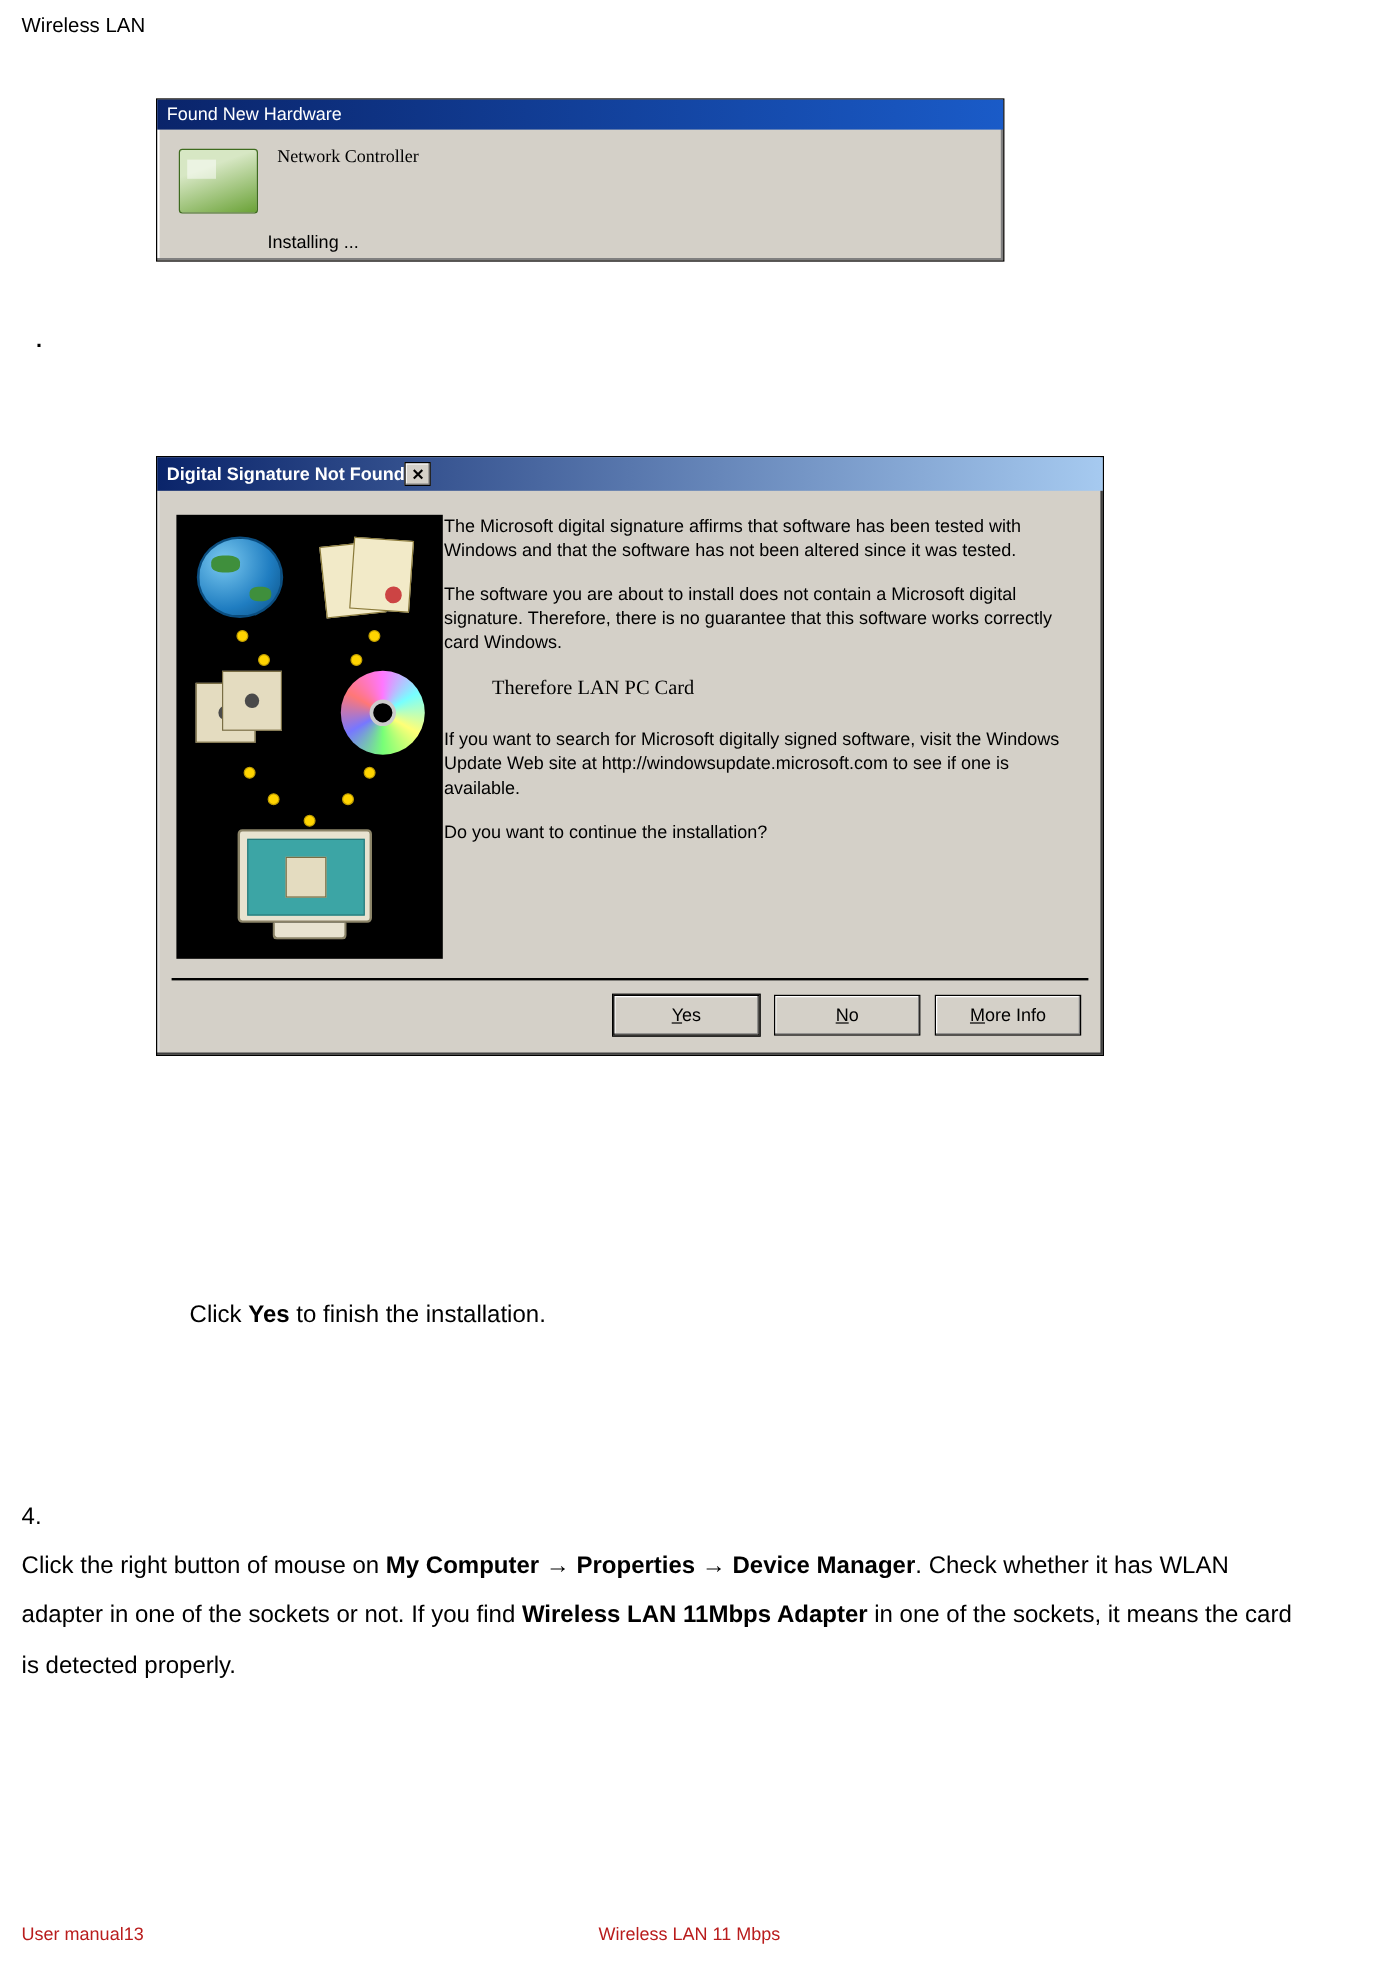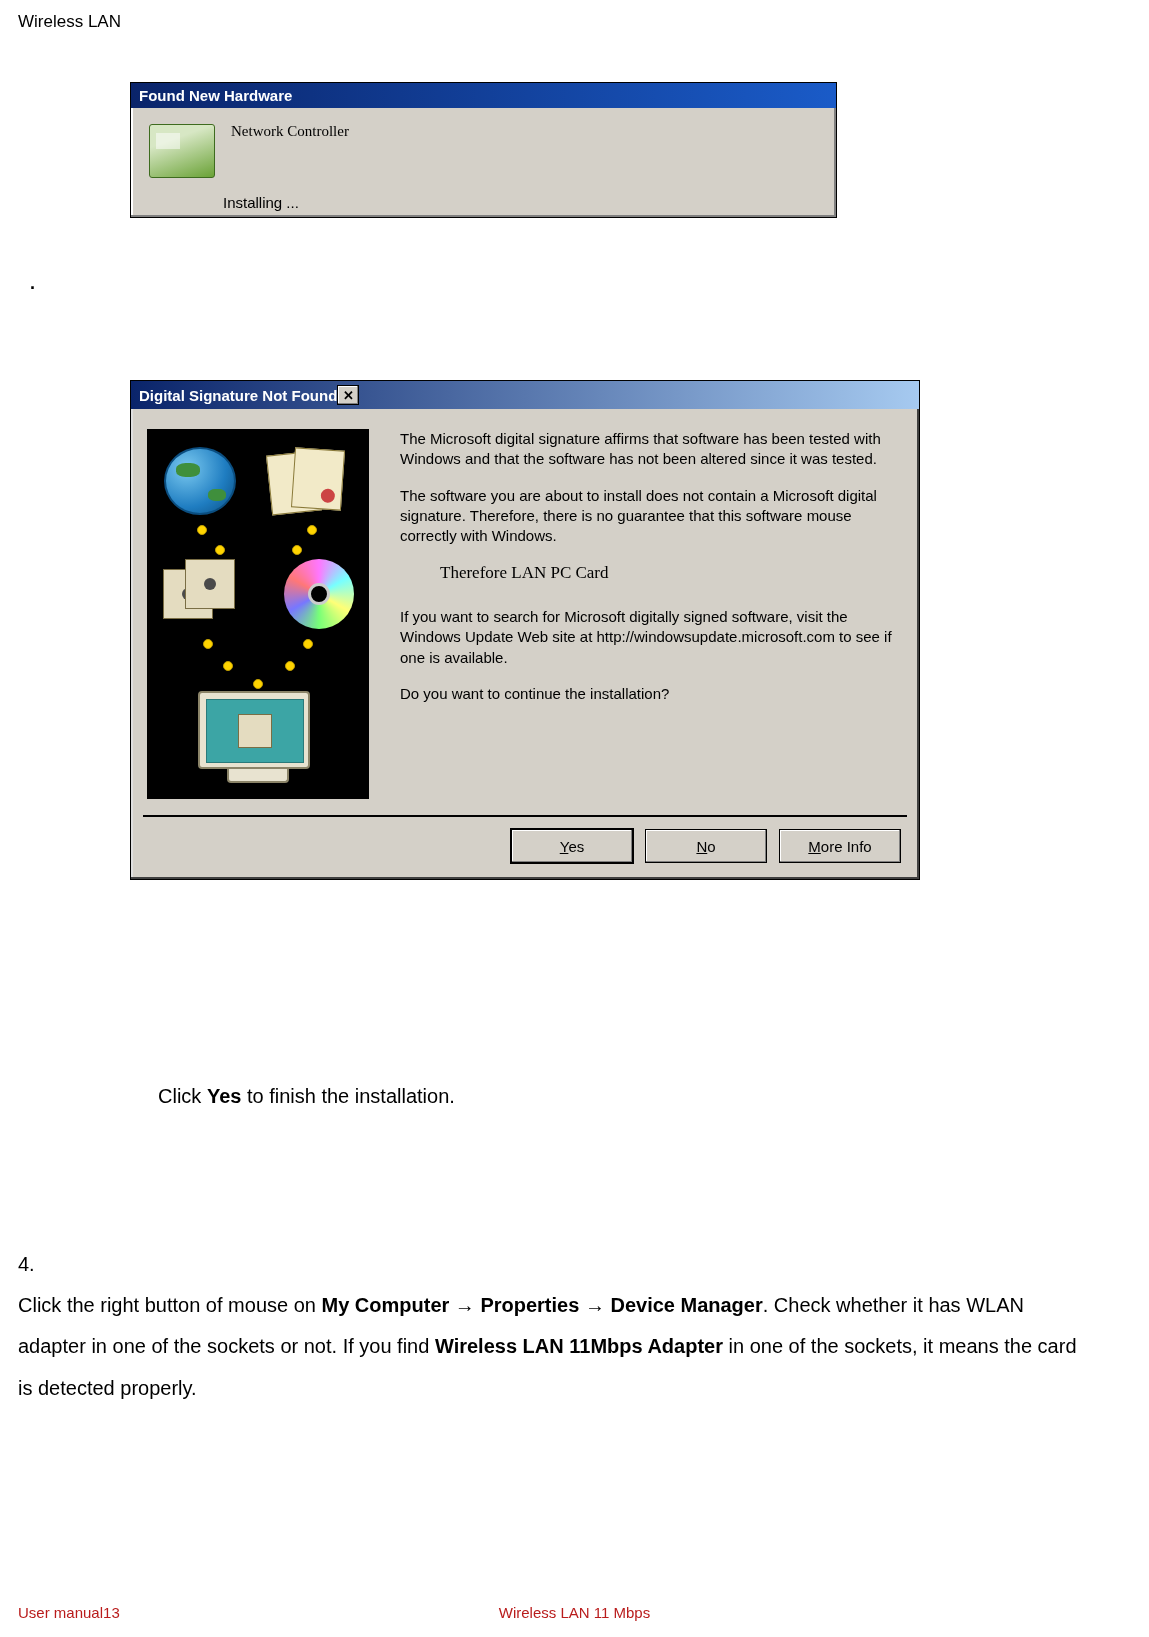--- a/index.html
+++ b/index.html
@@ -1,28 +1,28 @@
 <!DOCTYPE html>
 <html><head>
 <meta charset="utf-8">
 <style>
 body{margin:0;background:#fff;font-family:Arial,Helvetica,sans-serif;color:#000;width:1149px;height:1637px;position:relative;box-sizing:border-box}
 .page-header{position:absolute;top:12px;left:18px;font-size:17px}
 .dialog1{position:absolute;top:82px;left:130px;width:705px;border:1px solid #000;background:#d4d0c8;box-shadow:inset -2px -2px #808080,inset 2px 2px #fff}
-.titlebar{background:linear-gradient(90deg,#0a246a 0%,#1a5bc8 100%);color:#fff;font-size:15px;font-weight:bold;padding:4px 8px;font-family:Tahoma,Arial,sans-serif}
+.titlebar{background:linear-gradient(90deg,#0a246a 0%,#1a5bc8 100%);color:#fff;font-size:15px;font-weight:normal;padding:4px 8px;font-family:Tahoma,Arial,sans-serif}
 .d1-body{display:flex;padding:12px 14px 16px}
 .d1-icon{width:64px;height:52px;margin:4px 16px 0 4px;background:linear-gradient(160deg,#d7e7c4 30%,#6aa236 100%);border:1px solid #3e6b1f;border-radius:3px;position:relative}
 .d1-icon::after{content:'';position:absolute;top:8px;left:6px;width:24px;height:16px;background:#fff;opacity:.5}
 .d1-text{font-size:15px;color:#000;font-family:Liberation Serif, serif;line-height:1.5}
 .d1-status{font-size:15px;padding:0 0 6px 92px}
 .dot{position:absolute;top:273px;left:30px;font-size:18px;font-weight:bold}
 .dialog2{position:absolute;top:380px;left:130px;width:788px;border:1px solid #000;background:#d4d0c8;box-shadow:inset -2px -2px #404040,inset 2px 2px #dfdfdf}
 .titlebar2{background:linear-gradient(90deg,#0a246a 0%,#a6caf0 100%);color:#fff;font-size:15px;font-weight:bold;padding:4px 8px;font-family:Tahoma,Arial,sans-serif;display:flex;justify-content:flex-start;align-items:center}
 .close-x{width:20px;height:18px;background:#d4d0c8;border:1px solid #000;box-shadow:inset -1px -1px #808080,inset 1px 1px #fff;color:#000;font-size:13px;font-weight:bold;display:flex;align-items:center;justify-content:center;font-family:Arial}
-.d2-body{display:flex;padding:20px 16px 12px;gap:31px}
+.d2-body{display:flex;padding:20px 16px 12px;gap:1px}
 .graphic{width:222px;height:370px;flex:0 0 222px;background:#000;position:relative;overflow:hidden}
 .graphic .row{position:absolute;left:0;right:0;display:flex;justify-content:space-around;align-items:center}
 .graphic .r1{top:18px}
 .graphic .r2{top:130px}
 .graphic .r3{top:262px;justify-content:center}
 .globe{width:68px;height:64px;border-radius:50%;background:radial-gradient(circle at 30% 30%,#7ac9f0 0%,#1f7dc1 60%,#0b4e80 100%);border:2px solid #0b4e80;position:relative}
 .globe::before{content:'';position:absolute;top:14px;left:10px;width:24px;height:14px;background:#3f8f3c;border-radius:40%}
 .globe::after{content:'';position:absolute;bottom:12px;right:8px;width:18px;height:12px;background:#3f8f3c;border-radius:40%}
 .certs{width:84px;height:64px;position:relative}
 .cert{position:absolute;width:48px;height:58px;background:#f2eac8;border:1px solid #8a7a3a}
@@ -111,21 +111,21 @@
       <div class="ydot" style="top:116px;left:68px"></div>
         <div class="ydot" style="top:116px;left:145px"></div>
       <div class="ydot" style="top:210px;left:56px"></div>
         <div class="ydot" style="top:210px;left:156px"></div>
       <div class="ydot" style="top:232px;left:76px"></div>
         <div class="ydot" style="top:232px;left:138px"></div>
       <div class="ydot" style="top:250px;left:106px"></div>
     </div>
     <div class="d2-text">
       <p>The Microsoft digital signature affirms that software has been tested with Windows and that the software has not been altered since it was tested.</p>
-      <p>The software you are about to install does not contain a Microsoft digital signature. Therefore, there is no guarantee that this software mouse correctly with Windows.</p>
+      <p>The software you are about to install does not contain a Microsoft digital signature. Therefore, there is no guarantee that this software works correctly card Windows.</p>
       <div class="device-name">Therefore LAN PC Card</div>
       <p>If you want to search for Microsoft digitally signed software, visit the Windows Update Web site at http://windowsupdate.microsoft.com to see if one is available.</p>
       <p>Do you want to continue the installation?</p>
     </div>
   </div>
   <hr class="hr">
   <div class="btn-row">
     <div class="btn default">
         <span><span class="und">Y</span><span>es</span></span>
       </div>

